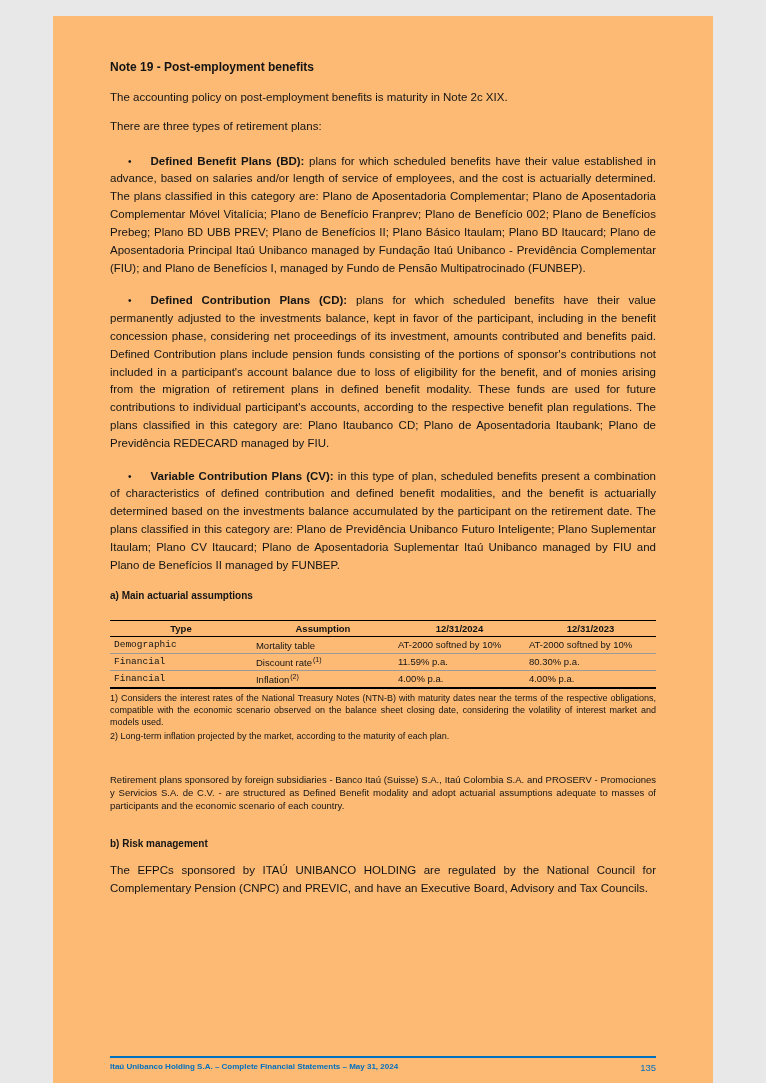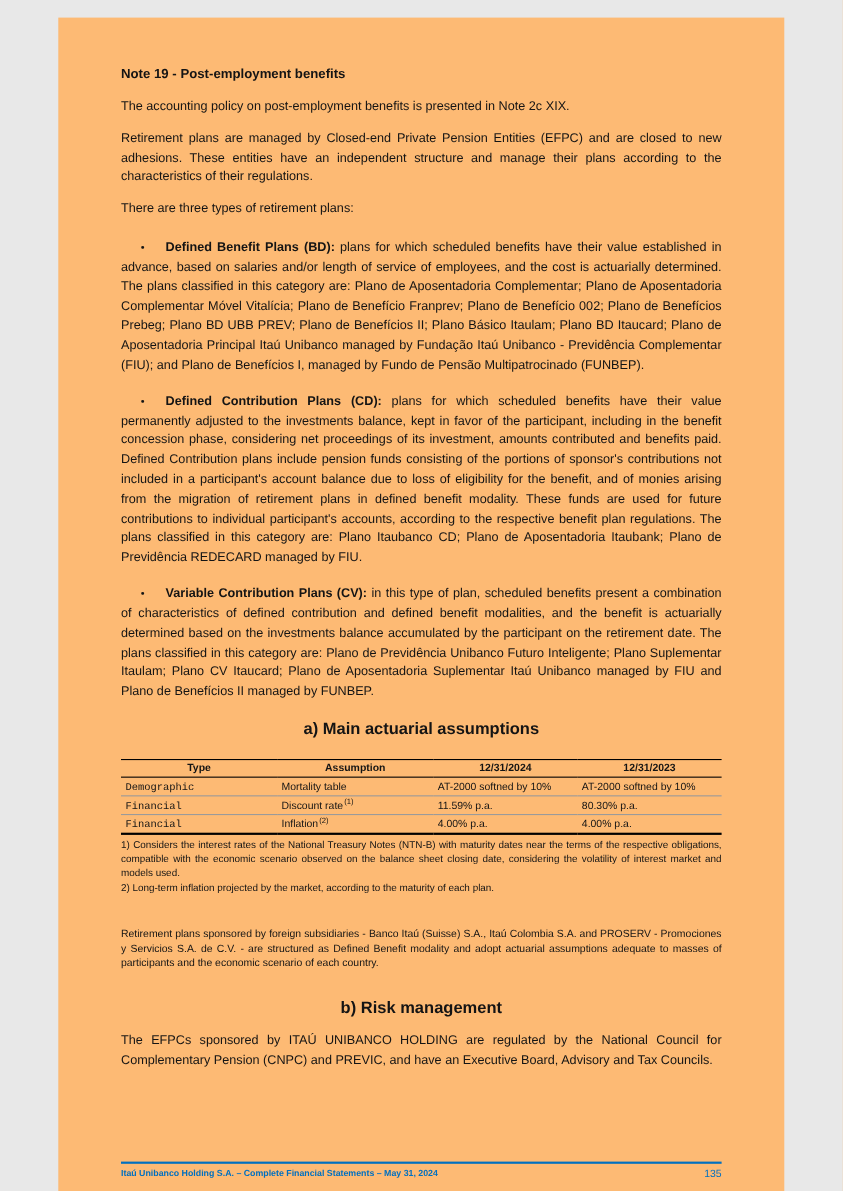--- a/index.html
+++ b/index.html
@@ -33,23 +33,22 @@
     margin:0 0 15px 0;
   }
   .bullet-dot {
     display:inline;
     padding-right:19px;
     font-size:10px;
   }
   .bullet-lead { font-weight:bold; }
 
   h2.section-heading {
-    font-size:15px; font-weight:bold;
+    font-size:10px; font-weight:bold;
     margin:6px 0 19px 0;
-    text-align:center;
   }
   h2.section-b { margin-top:26px; margin-bottom:13px; }
 
   p.small {
     font-size:9.5px; line-height:1.38;
     text-align:justify;
     margin:0 0 8px 0;
   }
   p.table-intro { margin-bottom:9px; }
 
@@ -106,23 +105,22 @@
   }
 </style>
 </head>
 <body>
 
 <div class="page">
   <div class="content">
 
     <h1 class="note-title">Note 19 - Post-employment benefits</h1>
 
-    <p class="body">The accounting policy on post-employment benefits is presented in Note 2c XIX.</p>
+    <p class="body">The accounting policy on post-employment benefits is maturity in Note 2c XIX.</p>
 
-    <p class="body">Retirement plans are managed by Closed-end Private Pension Entities (EFPC) and are closed to new adhesions. These entities have an independent structure and manage their plans according to the characteristics of their regulations.</p>
 
     <p class="body intro">There are three types of retirement plans:</p>
 
     <p class="bullet-para"><span class="bullet-dot">•</span><span class="bullet-lead">Defined Benefit Plans (BD):</span> <span>plans for which scheduled benefits have their value established in advance, based on salaries and/or length of service of employees, and the cost is actuarially determined. The plans classified in this category are: Plano de Aposentadoria Complementar; Plano de Aposentadoria Complementar Móvel Vitalícia; Plano de Benefício Franprev; Plano de Benefício 002; Plano de Benefícios Prebeg; Plano BD UBB PREV; Plano de Benefícios II; Plano Básico Itaulam; Plano BD Itaucard; Plano de Aposentadoria Principal Itaú Unibanco managed by Fundação Itaú Unibanco - Previdência Complementar (FIU); and Plano de Benefícios I, managed by Fundo de Pensão Multipatrocinado (FUNBEP).</span></p>
 
     <p class="bullet-para"><span class="bullet-dot">•</span><span class="bullet-lead">Defined Contribution Plans (CD):</span> <span>plans for which scheduled benefits have their value permanently adjusted to the investments balance, kept in favor of the participant, including in the benefit concession phase, considering net proceedings of its investment, amounts contributed and benefits paid. Defined Contribution plans include pension funds consisting of the portions of sponsor's contributions not included in a participant's account balance due to loss of eligibility for the benefit, and of monies arising from the migration of retirement plans in defined benefit modality. These funds are used for future contributions to individual participant's accounts, according to the respective benefit plan regulations. The plans classified in this category are: Plano Itaubanco CD; Plano de Aposentadoria Itaubank; Plano de Previdência REDECARD managed by FIU.</span></p>
 
     <p class="bullet-para"><span class="bullet-dot">•</span><span class="bullet-lead">Variable Contribution Plans (CV):</span> <span>in this type of plan, scheduled benefits present a combination of characteristics of defined contribution and defined benefit modalities, and the benefit is actuarially determined based on the investments balance accumulated by the participant on the retirement date. The plans classified in this category are: Plano de Previdência Unibanco Futuro Inteligente; Plano Suplementar Itaulam; Plano CV Itaucard; Plano de Aposentadoria Suplementar Itaú Unibanco managed by FIU and Plano de Benefícios II managed by FUNBEP.</span></p>
 
     <h2 class="section-heading">a) Main actuarial assumptions</h2>

